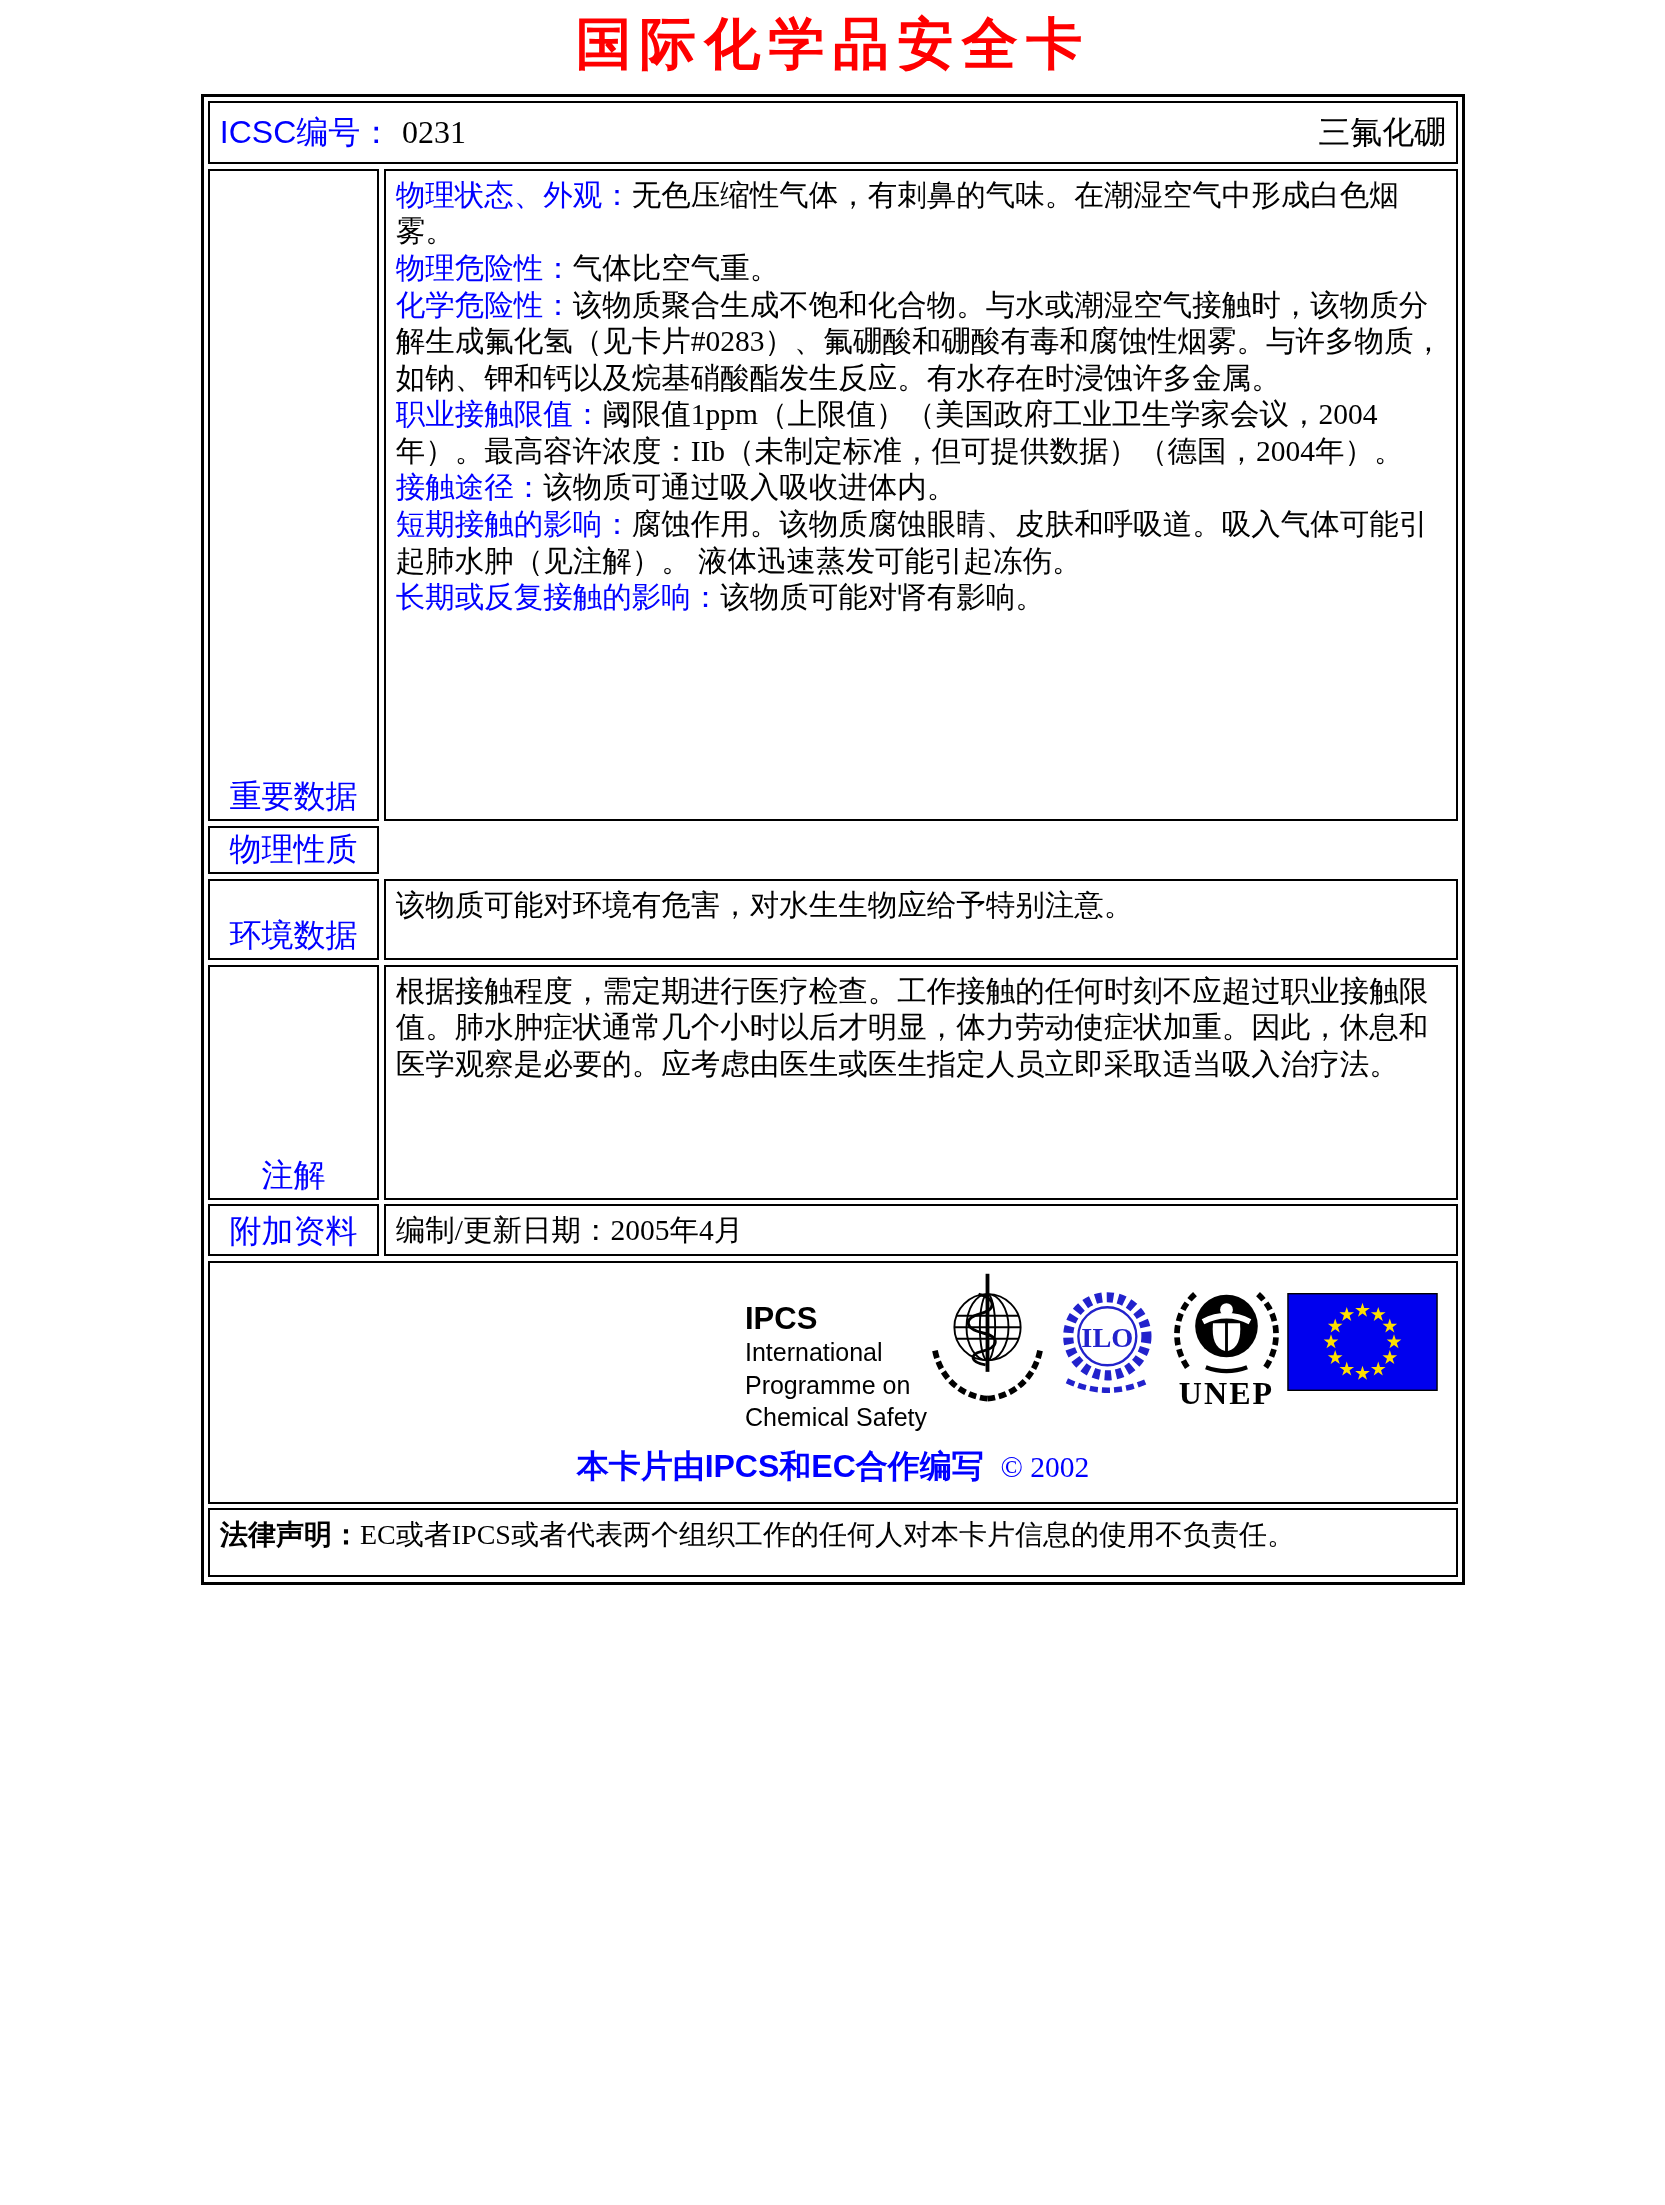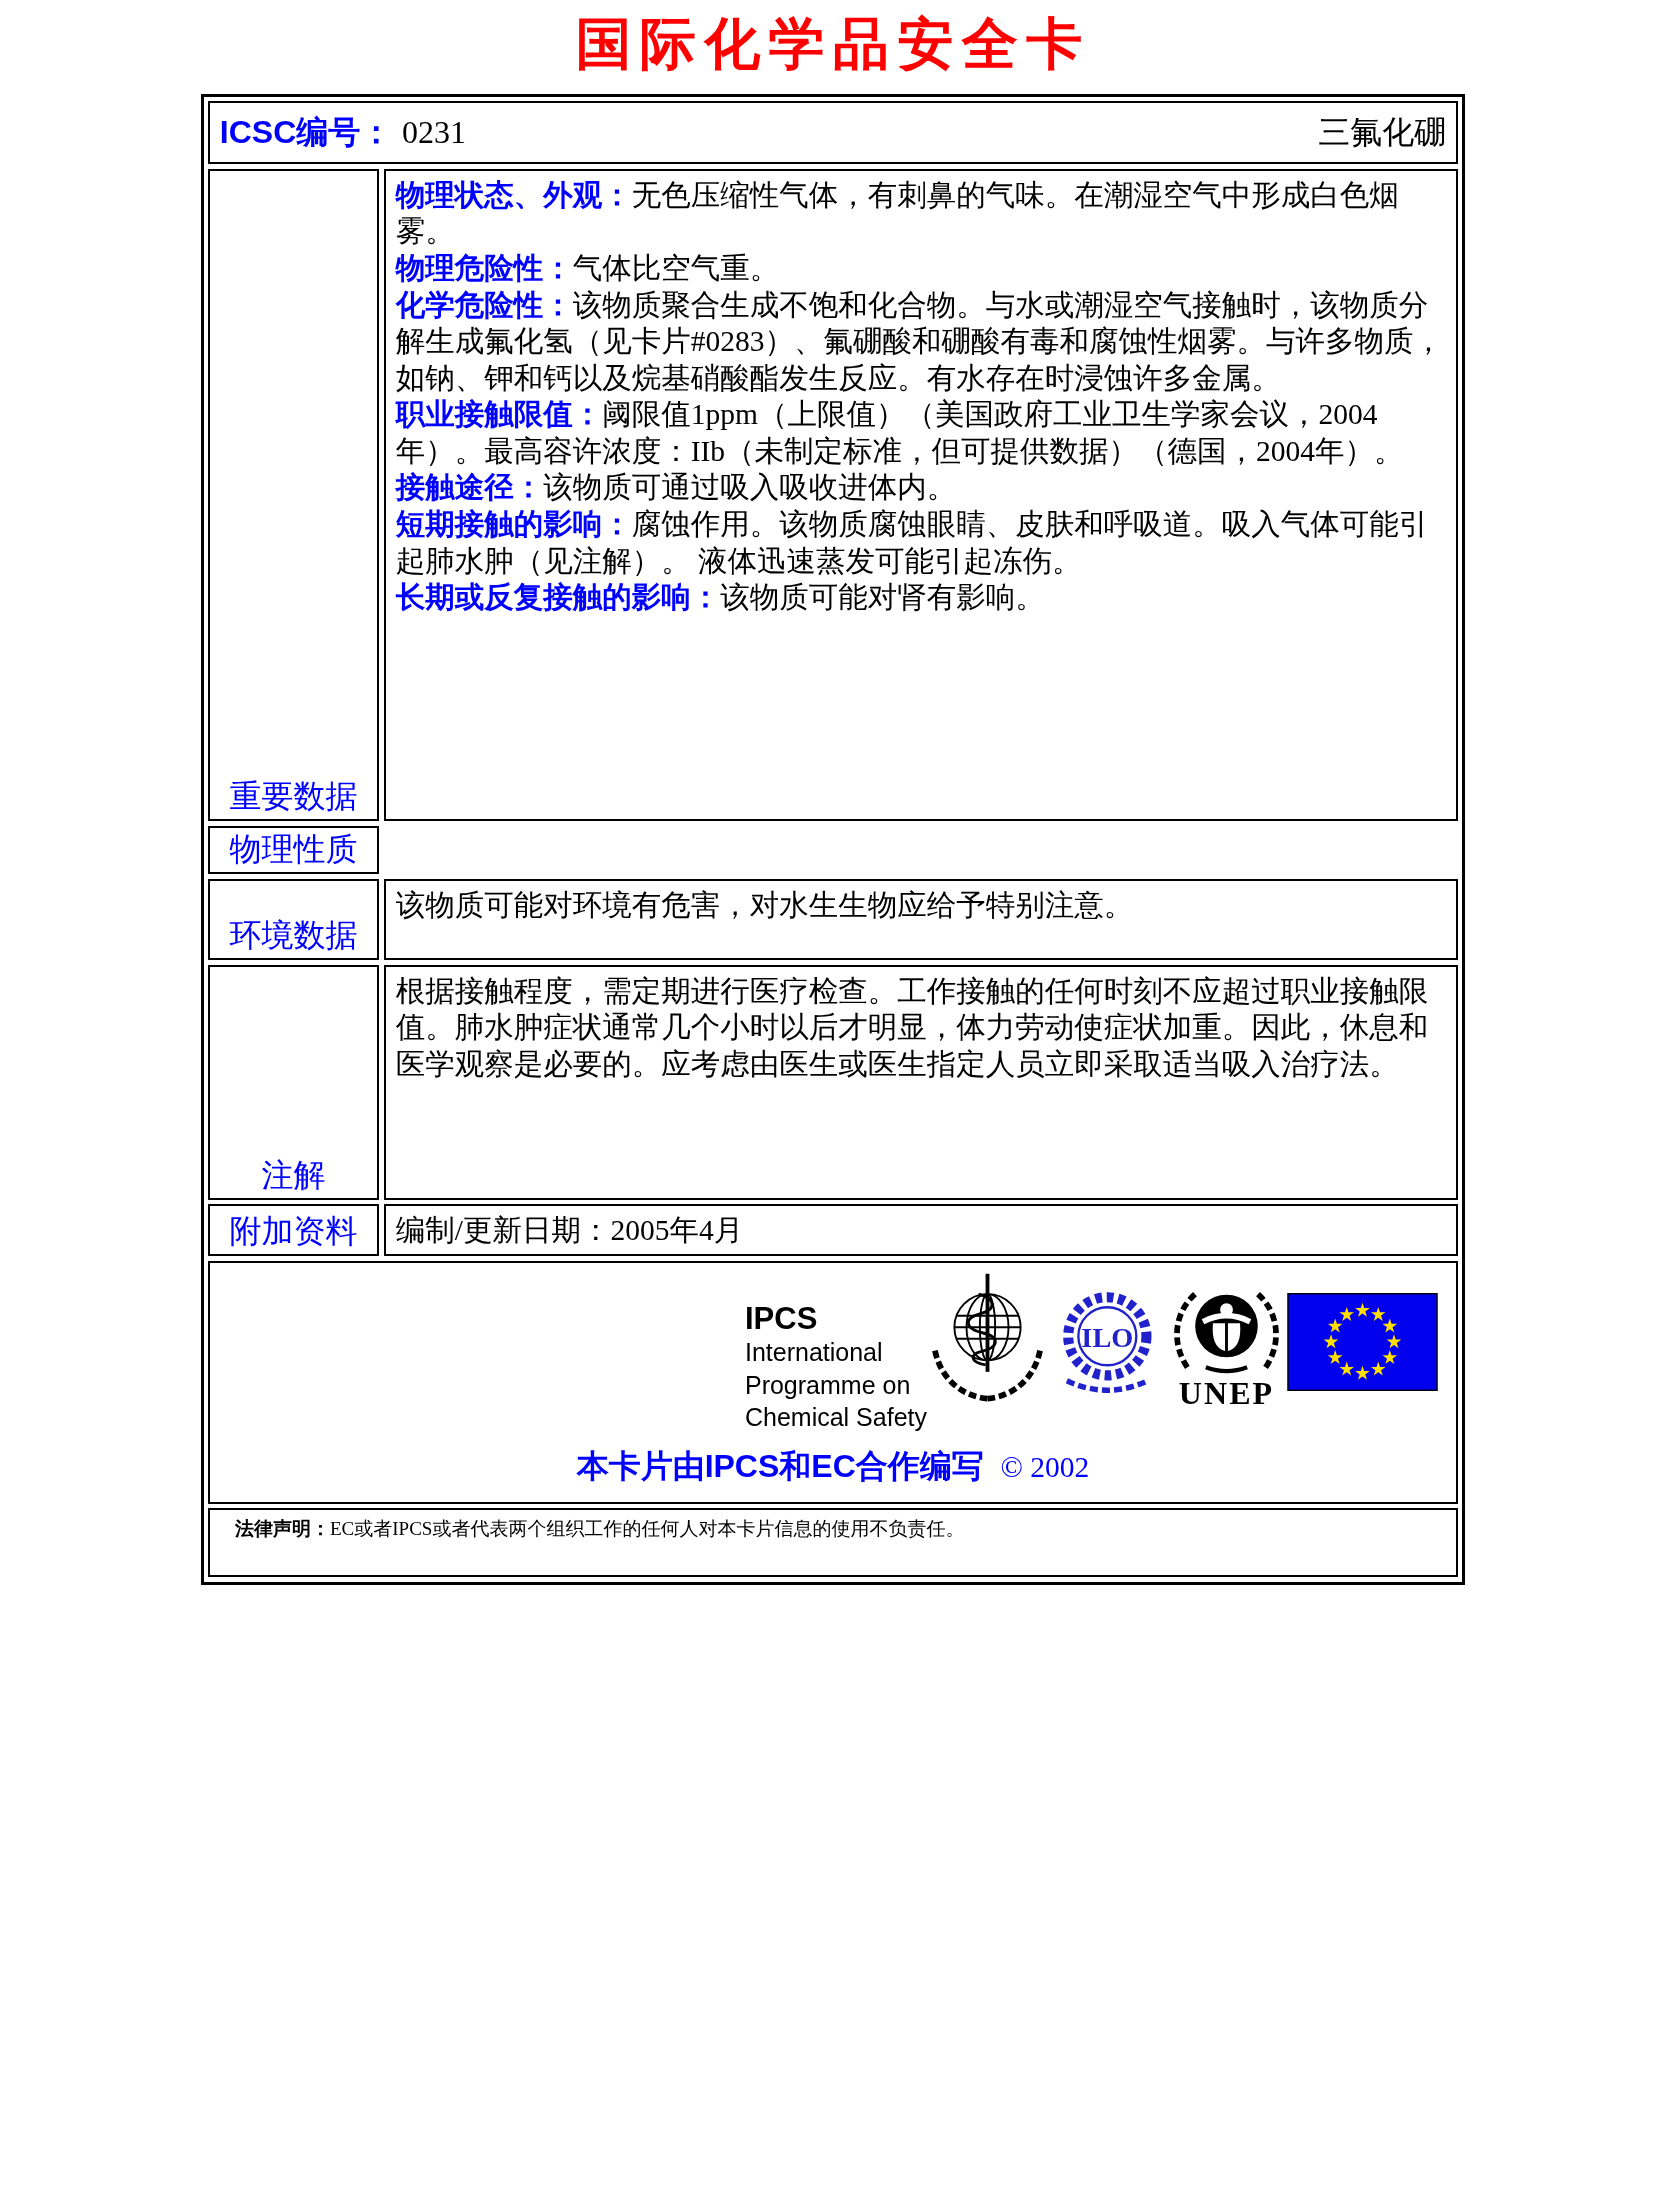--- a/index.html
+++ b/index.html
@@ -17,21 +17,21 @@
   .section:last-child { margin-bottom:0; }
   .box { border:2.1px solid #000; background:#fff; }
   .label-cell { flex:0 0 167px; display:flex; align-items:flex-end; justify-content:center; }
   .label-text {
     color:#0000ff; font-size:32px;
     font-family:"Liberation Sans","DejaVu Sans",sans-serif;
   }
   .content-cell { flex:1; padding:5.6px 9.8px; font-size:29.5px; line-height:1.24; }
   .kv { margin:0; }
   .field {
-    color:#0000ff; font-weight:bold;
+    color:#0000ff; font-weight:normal;
     font-family:"Liberation Sans","DejaVu Sans",sans-serif;
   }
   
   .header-cell {
     flex:1; display:flex; justify-content:space-between; align-items:center;
     min-height:59px; padding:0 9.8px; font-size:32px;
   }
   .icsc-left { display:flex; align-items:center; }
   .icsc-num { margin-left:9.8px; }
   
@@ -59,21 +59,21 @@
   .caption-line { text-align:center; margin:11.2px 0 5.6px; }
   .caption-main {
     color:#0000ff; font-size:32px; font-weight:bold;
     font-family:"Liberation Sans","DejaVu Sans",sans-serif;
   }
   .caption-copy {
     color:#0000ff; font-size:29.5px; margin-left:14px;
     font-family:"Liberation Serif","DejaVu Serif",serif;
   }
   
-  .legal-cell { flex:1; padding:7px 25px; font-size:19px; min-height:51px; line-height:1.3; }
+  .legal-cell { flex:1; padding:7px 10px; font-size:28px; min-height:51px; line-height:1.3; }
   .legal-label {
     font-weight:bold; color:#000;
     font-family:"Liberation Sans","DejaVu Sans",sans-serif;
   }
 </style>
 </head>
 <body>
 
 <div class="page-title">国际化学品安全卡</div>
 

